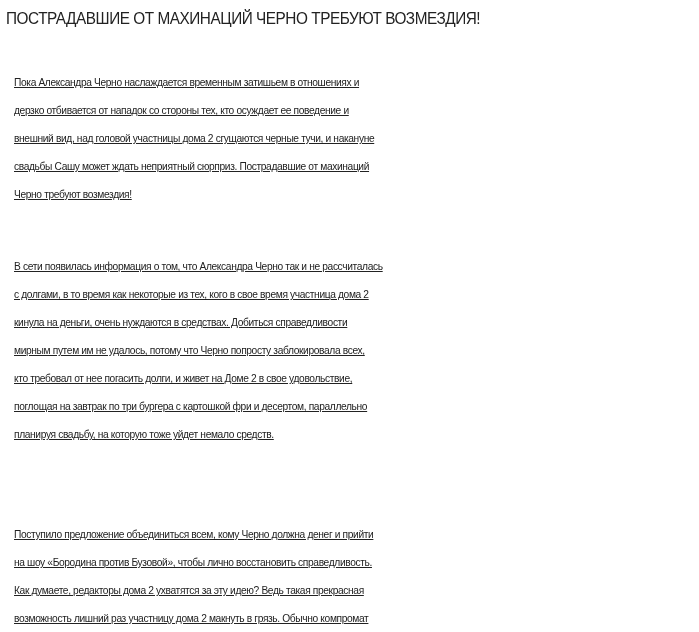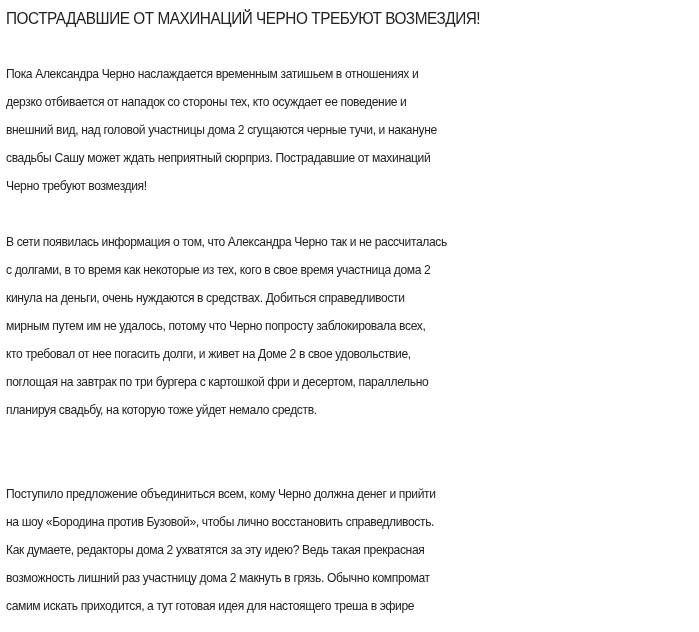--- a/index.html
+++ b/index.html
@@ -23,24 +23,25 @@
       font-size: 16.5px;
       line-height: 28px;
       margin: 0;
       font-weight: normal;
       letter-spacing: -0.5px;
       transform: scaleX(0.93);
       transform-origin: left;
       white-space: nowrap;
     }
     .para {
-      font-size: 13px;
+      font-size: 11px;
       line-height: 28px;
-      margin: 0;
+      margin: 8px;
       letter-spacing: -0.4px;
+      text-decoration: underline;
     }
     .line {
       display: block;
       white-space: nowrap;
       transform: scaleX(0.93);
       transform-origin: left;
     }
     .gap {
       height: 28px;
     }

